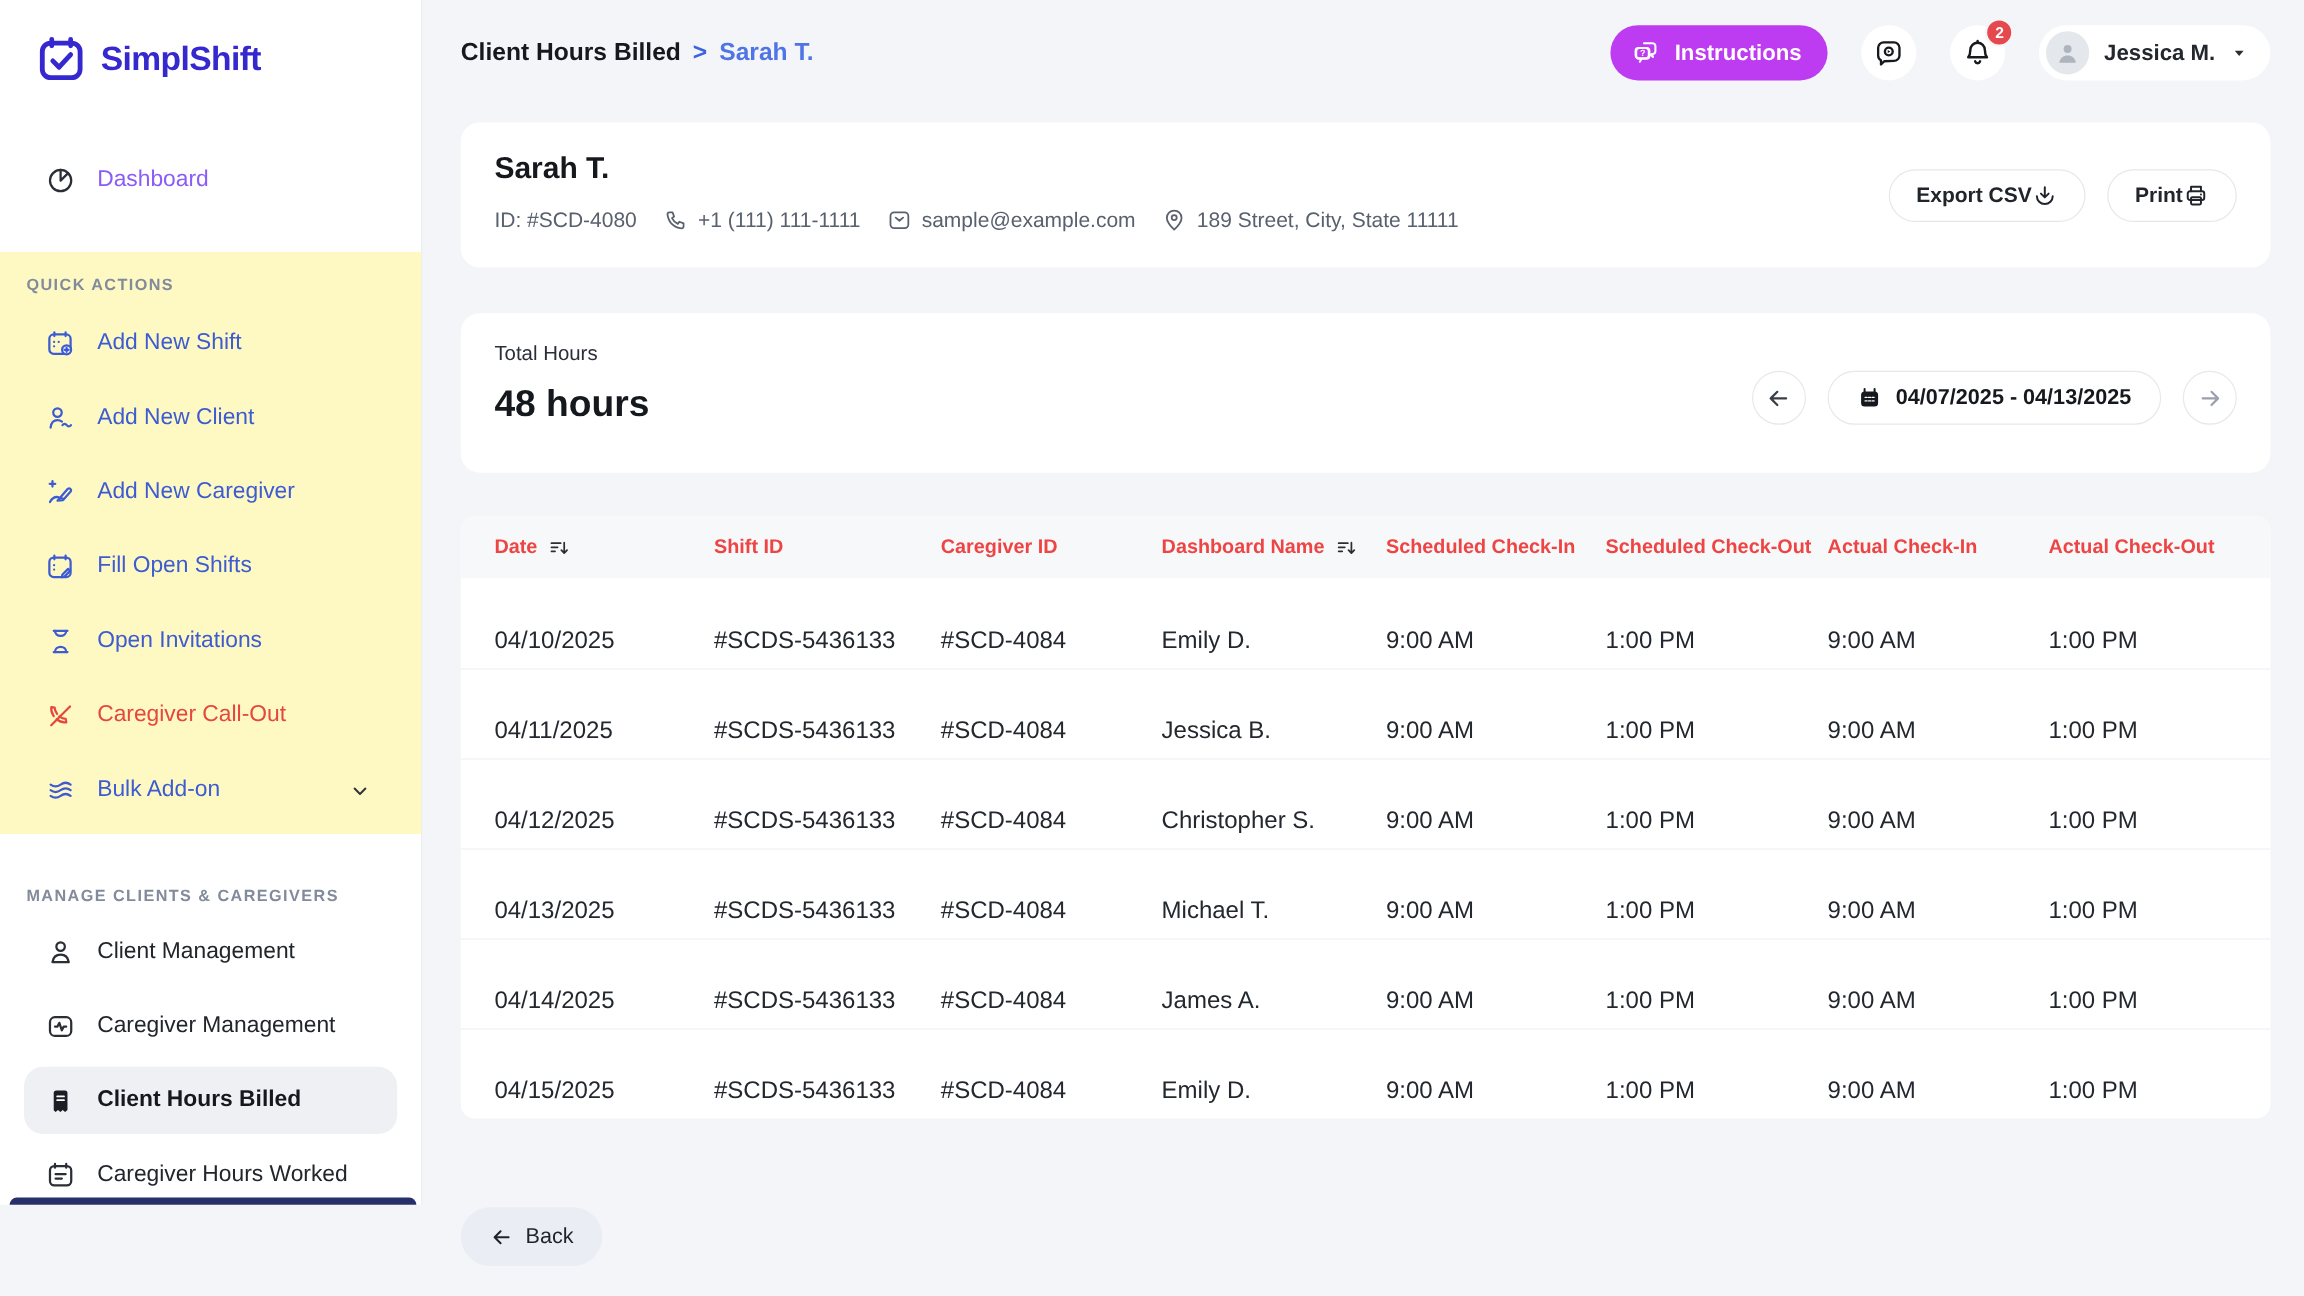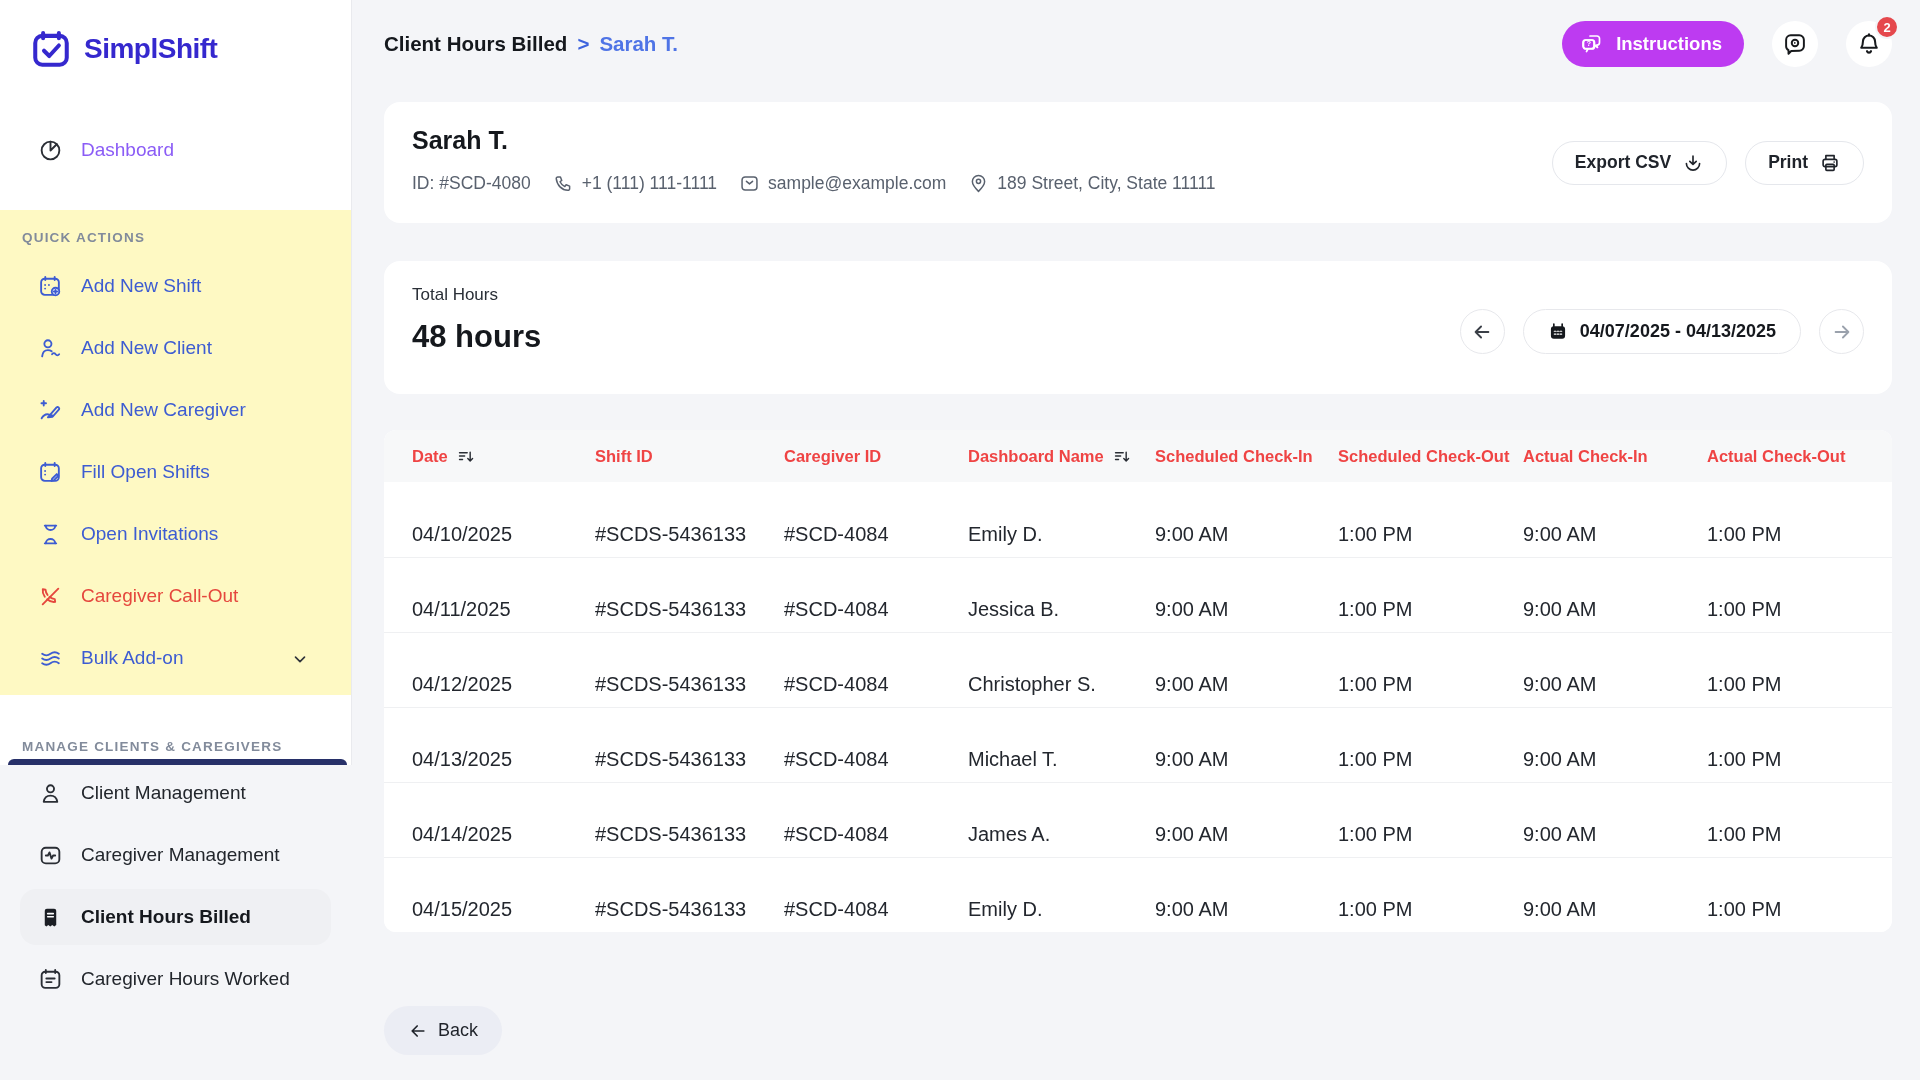--- a/index.html
+++ b/index.html
@@ -7,21 +7,21 @@
   body {
     font-family:"Liberation Sans", sans-serif;
     background:#F4F5F8;
     color:#15181D;
     position:relative;
   }
   svg { display:block; }
 
   
   .sidebar {
-    position:absolute; left:0; top:0; width:352px; height:765px;
+    position:absolute; left:0; top:0; width:352px; height:1004px;
     background:#FFFFFF; border-right:1px solid #E9EAEE;
   }
   .logo { display:flex; align-items:center; gap:12px; padding:28px 0 0 30px; }
   .logo-text { font-size:28px; font-weight:800; color:#3528CE; letter-spacing:-0.5px; }
   .side-item {
     display:flex; align-items:center; gap:18px;
     height:62px; padding-left:38px; font-size:19px; color:#8b5cf6;
     cursor:pointer;
   }
   .dashboard-item { margin-top:56px; height:48px; }
@@ -80,21 +80,21 @@
 
   .card { background:#fff; border-radius:16px; }
 
   
   .client-card { margin-top:34px; height:121px; padding:24px 28px; display:flex; }
   .client-name { font-size:25px; font-weight:800; color:#15181D; }
   .client-meta { display:flex; align-items:center; gap:12px; margin-top:18px; font-size:17.5px; color:#59616E; }
   .meta-item { display:flex; align-items:center; gap:8px; }
   .client-actions { margin-left:auto; display:flex; align-items:center; gap:18px; }
   .pill-btn {
-    display:flex; align-items:center; gap:11px; height:44px; padding:0 22px;
+    display:flex; align-items:center; height:44px; padding:0 22px;
     background:#fff; border:1.5px solid #E5E7EC; border-radius:23px;
     font-size:17.5px; font-weight:700; color:#20242B; font-family:inherit; cursor:pointer;
   }
 
   
   .summary-card { margin-top:38px; height:133px; padding:24px 28px; display:flex; align-items:flex-start; }
   .summary-label { font-size:17px; color:#2A2F37; }
   .summary-value { font-size:31px; font-weight:800; color:#15181D; margin-top:14px; }
   .range-controls { margin-left:auto; display:flex; align-items:center; gap:18px; margin-top:24px; }
   .nav-circle {
@@ -322,20 +322,34 @@
         <span>
           <svg width="26" height="26" viewBox="0 0 24 24" fill="none" stroke="#17191C" stroke-width="1.9" stroke-linecap="round" stroke-linejoin="round">
             <path d="M12 3v1.2"></path>
             <path d="M12 4.2a5.6 5.6 0 0 1 5.6 5.6c0 3.1.8 4.7 1.6 5.7H4.8c.8-1 1.6-2.6 1.6-5.7A5.6 5.6 0 0 1 12 4.2z"></path>
             <path d="M10.1 18.6a2 2 0 0 0 3.8 0"></path>
           </svg>
         </span>
         <span class="badge">2</span>
       </button>
 
+      <button class="user-pill">
+        <span class="avatar">
+          <svg width="22" height="22" viewBox="0 0 24 24" fill="#AEB5BE">
+            <circle cx="12" cy="8.5" r="3.6"></circle>
+              <path d="M4.5 21c.7-4.5 3.8-6.5 7.5-6.5s6.8 2 7.5 6.5z"></path>
+          </svg>
+        </span>
+        <span class="user-name">Jessica M.</span>
+        <span>
+          <svg width="16" height="16" viewBox="0 0 24 24" fill="#2A2E35">
+              <path d="M6.5 9.5h11L12 16z"></path>
+            </svg>
+        </span>
+      </button>
     </div>
   </div>
 
   
   <section class="card client-card">
     <div>
       <div class="client-name">Sarah T.</div>
       <div class="client-meta">
         <span class="meta-item">ID: #SCD-4080</span>
         <span class="meta-item" style="margin-left:10px;">

